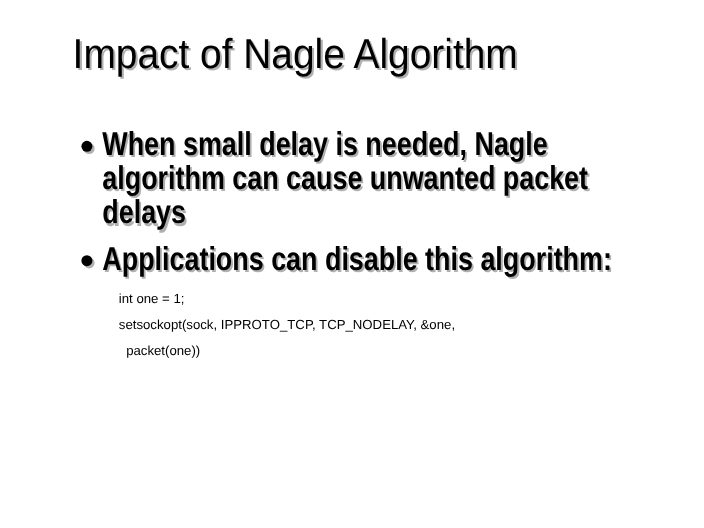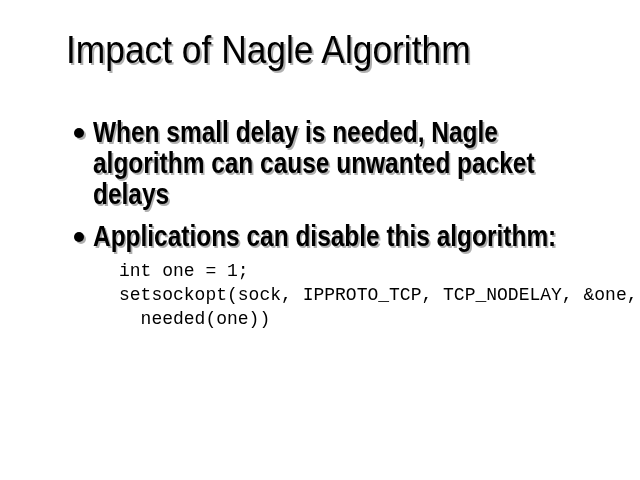--- a/index.html
+++ b/index.html
@@ -57,24 +57,24 @@
     font-size: 30px;
     font-weight: bold;
     line-height: 31px;
     white-space: pre-line;
     transform: scaleX(0.815);
     transform-origin: left top;
     text-shadow: 2px 2px 0 var(--shadow, #b0b0b0);
   }
   .code-block {
     position: absolute;
-    left: 119px;
+    left: 108px;
     top: 261px;
-    font-family: Liberation Mono, monospace;
-    font-size: 18px;
+    font-family: Liberation Sans, sans-serif;
+    font-size: 12px;
     line-height: 20px;
   }
   .code-line {
     white-space: pre;
     margin: 0 0 4px 0;
   }
 </style>
 </head>
 <body>
 
@@ -90,16 +90,16 @@
   </div>
 
   <div class="bullet-row b2">
     <span class="bullet-dot"></span>
     <div class="bullet-text">Applications can disable this algorithm:</div>
   </div>
 
   <div class="code-block">
     <div class="code-line">int one = 1;</div>
     <div class="code-line">setsockopt(sock, IPPROTO_TCP, TCP_NODELAY, &amp;one,</div>
-    <div class="code-line">  needed(one))</div>
+    <div class="code-line">  packet(one))</div>
   </div>
 
 </div>
 
 </body></html>

